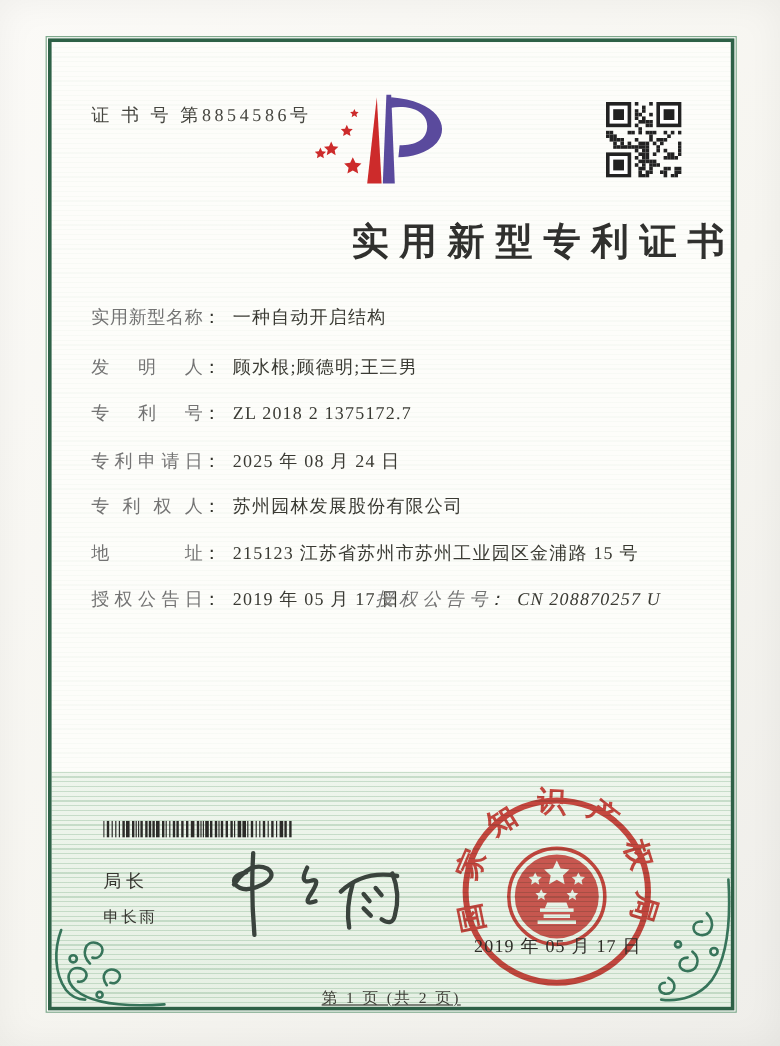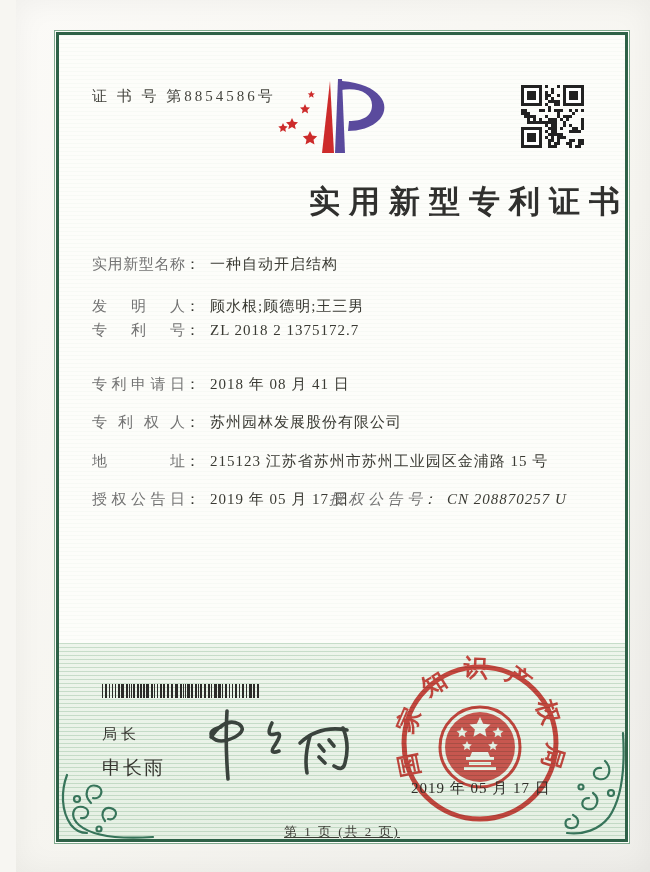--- a/index.html
+++ b/index.html
@@ -7,21 +7,20 @@
     width:650px;height:872px;
     font-family:"Liberation Serif","DejaVu Serif",serif;
     background:#f7f6f2;
     position:relative;
     overflow:hidden;
   }
   .photo{
     position:absolute;inset:0;
     background:linear-gradient(135deg,#fbfaf7 0%,#f6f5f0 55%,#efeeea 100%);
     box-shadow:inset 0 0 30px rgba(0,0,0,0.05);
-    margin-left:16px;
   }
   
   .cert{
     position:absolute;left:38px;top:30px;width:574px;height:812px;
     border:1px solid #7fa98d;
     background:#fdfdfa;
   }
   .cert::before{
     content:"";position:absolute;inset:1px;border:3px solid #2e6147;pointer-events:none;z-index:5;
   }
@@ -64,21 +63,21 @@
     left:37px;top:496px;width:506px;
     font-size:14.5px;line-height:1.78;color:#3c3c35;
     font-style:italic;letter-spacing:0.5px;
     text-align:justify;
   }
   .bodytext p{margin:0;text-indent:2em;}
   
   .barcode{left:47px;top:653px;width:160px;height:14px;}
   
   .signer-title{left:47px;top:694px;font-size:15px;color:#35352f;letter-spacing:4px;font-family:"Liberation Sans","DejaVu Sans",sans-serif;}
-  .signer-name{left:47px;top:724px;font-size:19px;color:#35352f;letter-spacing:2px;font-family:"Liberation Sans","DejaVu Sans",sans-serif;}
+  .signer-name{left:47px;top:724px;font-size:13px;color:#35352f;letter-spacing:2px;font-family:"Liberation Sans","DejaVu Sans",sans-serif;}
   .signature{left:142px;top:672px;width:180px;height:86px;}
   
   .seal{left:327px;top:620px;width:196px;height:196px;mix-blend-mode:multiply;opacity:.92;}
   .seal-date{
     left:356px;top:748px;width:170px;
     font-size:15px;color:#2e2e28;letter-spacing:1px;z-index:11;
   }
   
   .orn-bl{left:2px;top:738px;width:100px;height:72px;}
   .orn-br{left:498px;top:700px;width:74px;height:110px;}
@@ -237,25 +236,25 @@
       </svg>
 
     <div class="abs title">实用新型专利证书</div>
 
     <div class="abs frow" style="top:224px">
       <span class="flabel">实用新型名称</span><span class="fcolon">：</span><span class="fvalue">一种自动开启结构</span>
     </div>
     <div class="abs frow" style="top:266px">
       <span class="flabel">发明人</span><span class="fcolon">：</span><span class="fvalue">顾水根;顾德明;王三男</span>
     </div>
-    <div class="abs frow" style="top:290px">
+    <div class="abs frow" style="top:304px">
       <span class="flabel">专利号</span><span class="fcolon">：</span><span class="fvalue">ZL 2018 2 1375172.7</span>
     </div>
     <div class="abs frow" style="top:344px">
-      <span class="flabel">专利申请日</span><span class="fcolon">：</span><span class="fvalue">2018 年 08 月 41 日</span>
+      <span class="flabel">专利申请日</span><span class="fcolon">：</span><span class="fvalue">2025 年 08 月 24 日</span>
     </div>
     <div class="abs frow" style="top:382px">
       <span class="flabel">专利权人</span><span class="fcolon">：</span><span class="fvalue">苏州园林发展股份有限公司</span>
     </div>
     <div class="abs frow" style="top:421px">
       <span class="flabel">地址</span><span class="fcolon">：</span><span class="fvalue">215123 江苏省苏州市苏州工业园区金浦路 15 号</span>
     </div>
     <div class="abs frow" style="top:459px">
       <span class="flabel">授权公告日</span><span class="fcolon">：</span><span class="fvalue">2019 年 05 月 17 日</span>
       <span class="grant2">

